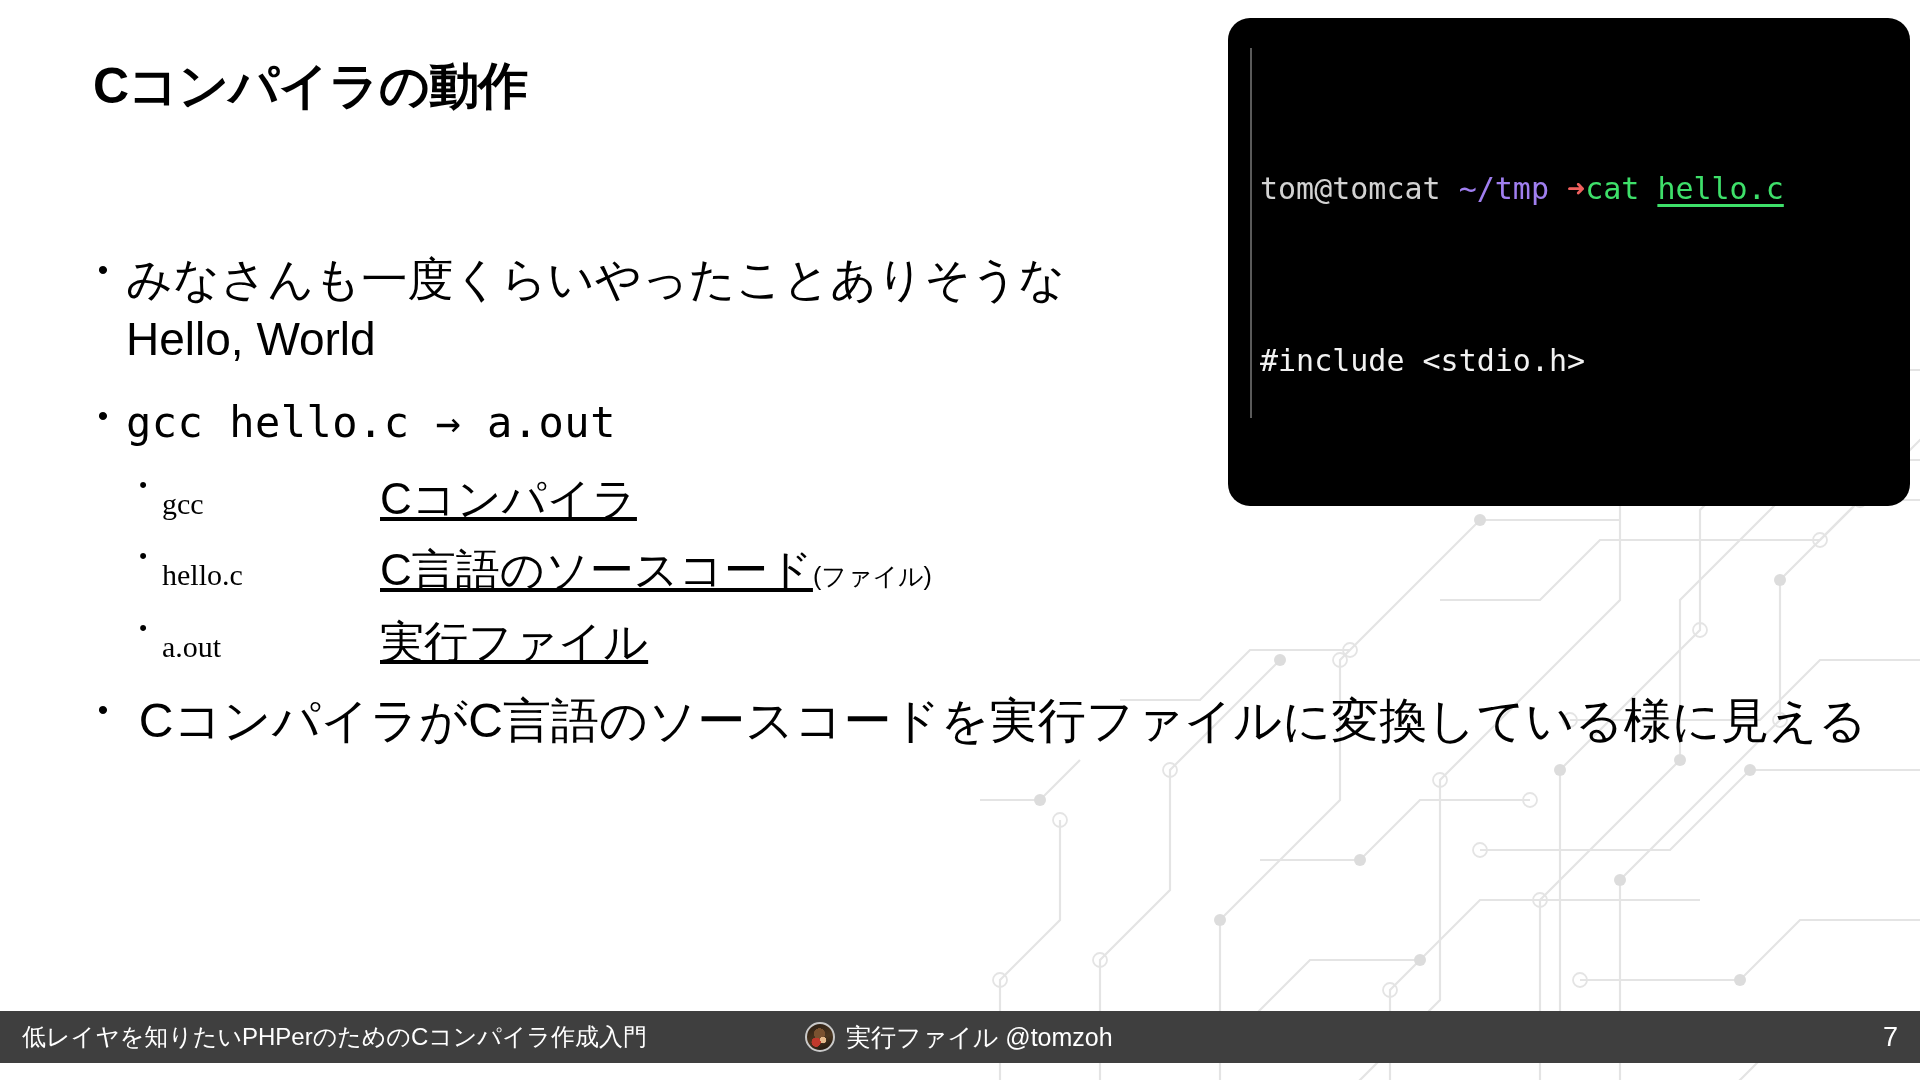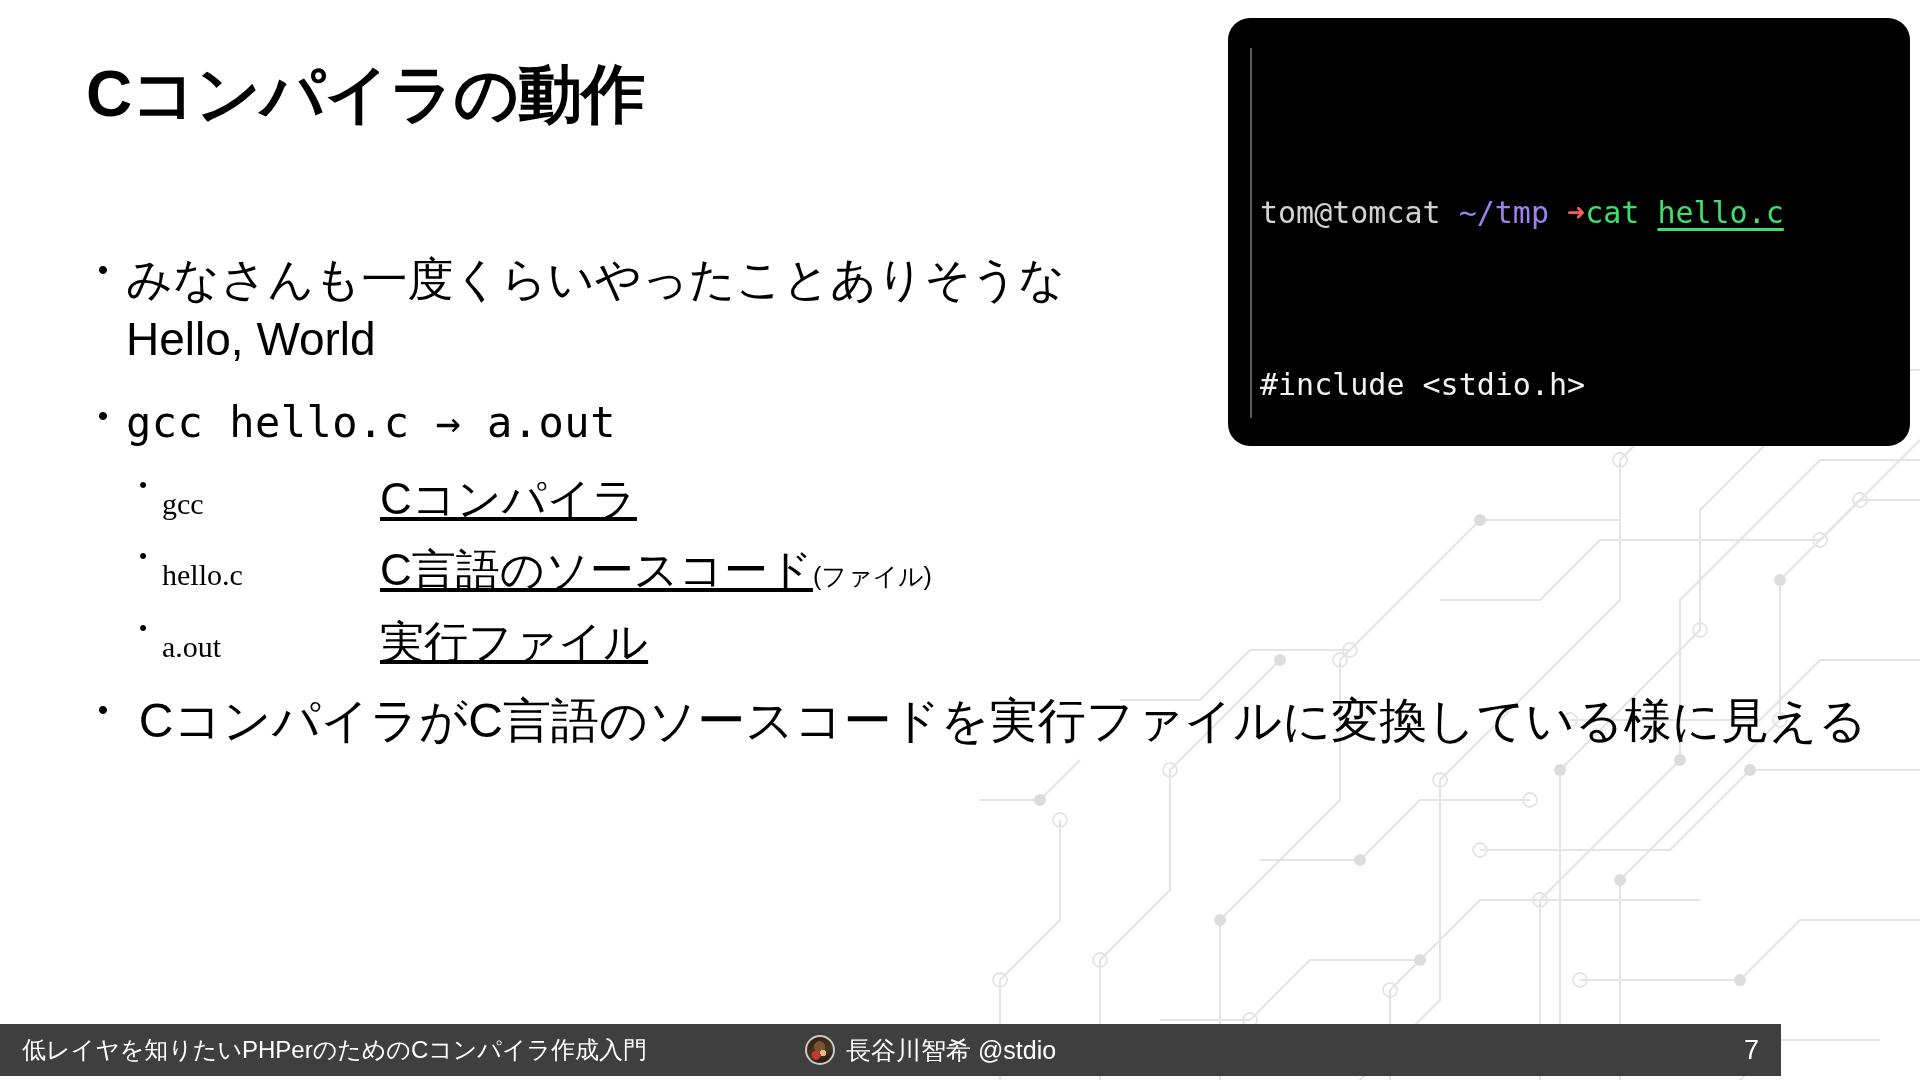--- a/index.html
+++ b/index.html
@@ -27,23 +27,23 @@
     bottom: 0;
     width: 1000px;
     height: 780px;
     pointer-events: none;
     z-index: 0;
   }
 
   
   #title {
     position: absolute;
-    left: 86px;
+    left: 93px;
     top: 58px;
-    font-size: 64px;
+    font-size: 50px;
     font-weight: 700;
     letter-spacing: -1px;
     color: #000000;
     line-height: 1.15;
     z-index: 3;
     white-space: nowrap;
   }
 
   
   #body {
@@ -111,25 +111,25 @@
   .bullet-big { font-size: 48px; text-align: center; }
 
   #bullet-row-last { margin-top: 20px; }
 
   
   #terminal {
     position: absolute;
     left: 1228px;
     top: 18px;
     width: 682px;
-    height: 428px;
+    height: 488px;
     background: #000000;
     border-radius: 22px;
     z-index: 4;
-    padding: 44px 0 0 22px;
+    padding: 20px 0 0 22px;
     overflow: hidden;
   }
   #terminal-guide {
     position: absolute;
     left: 22px;
     top: 30px;
     width: 2px;
     height: 370px;
     background: #5a5a5a;
   }
@@ -148,22 +148,22 @@
   .t-path   { color: #a07ff0; }
   .t-arrow-red   { color: #f0605e; font-weight: 700; }
   .t-cmd    { color: #3ee06a; }
   .t-file   { color: #3ee06a; text-decoration: underline; text-underline-offset: 5px; }
   .t-out    { color: #f2f2f2; }
 
   
   #footer {
     position: absolute;
     left: 0;
-    bottom: 4px;
-    width: 1781px;
+    bottom: 17px;
+    width: 1920px;
     height: 52px;
     background: #3f3f3f;
     color: #ffffff;
     display: flex;
     align-items: center;
     z-index: 5;
   }
   #footer-left {
     position: absolute;
     left: 22px;
@@ -335,18 +335,18 @@
 
       
 
     </div>
   </div>
 
   <div id="footer">
     <span id="footer-left">低レイヤを知りたいPHPerのためのCコンパイラ作成入門</span>
     <span id="footer-center">
       <span id="avatar"></span>
-      <span id="footer-author">長谷川智希 @stdio</span>
+      <span id="footer-author">実行ファイル @tomzoh</span>
     </span>
     <span id="footer-page">7</span>
   </div>
 
 </div>
 
 </body></html>

